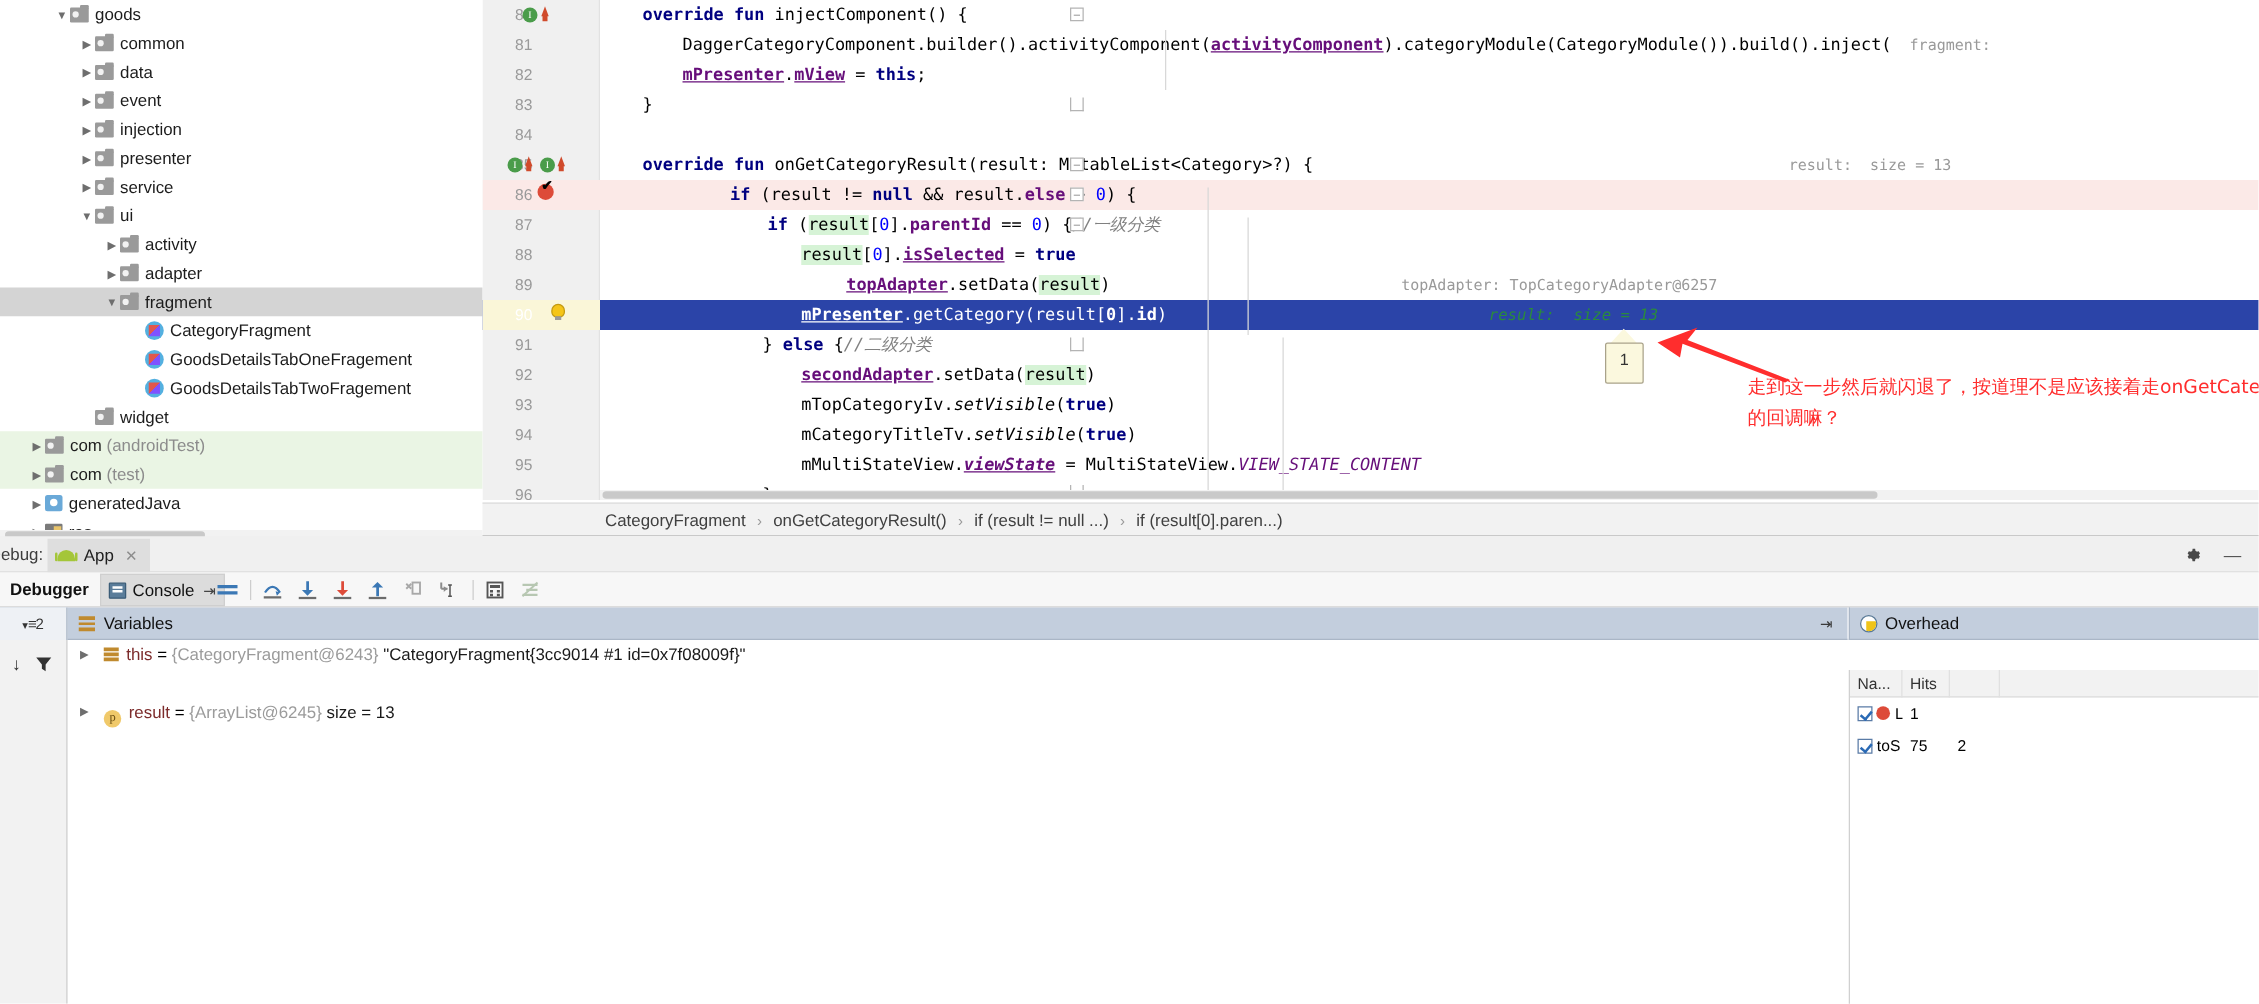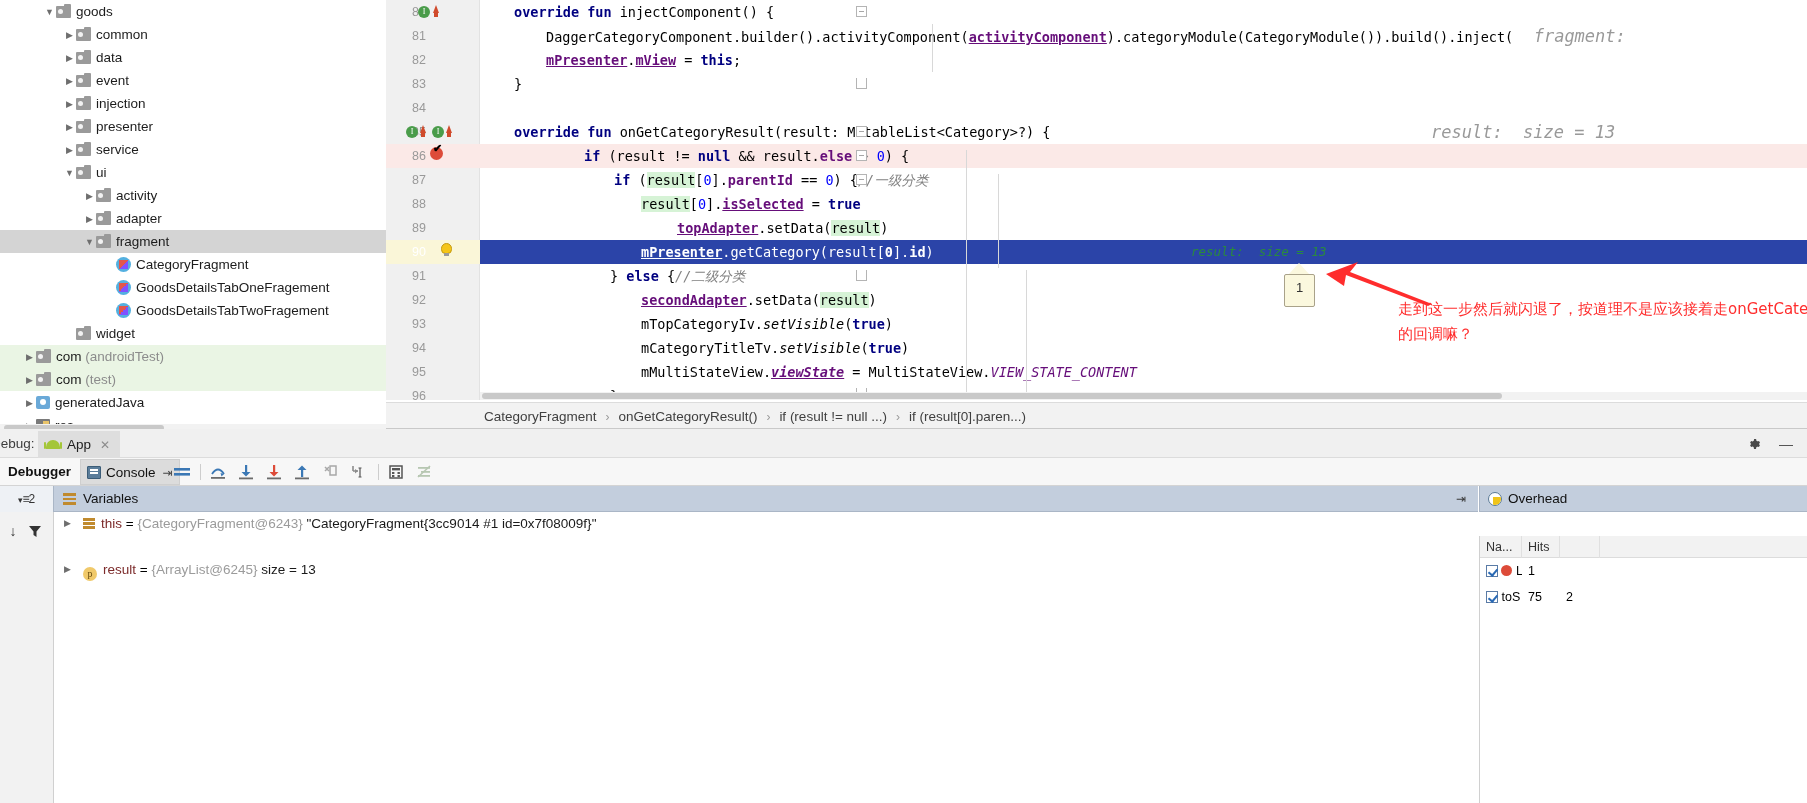--- a/index.html
+++ b/index.html
@@ -88,21 +88,21 @@
   .bp-line { background:#fbe9e7; }
   .gutter-exec{ position:absolute; left:0; top:0; width:94px; height:24px; background:#faf6d8;}
   .gutter-bp{ position:absolute; left:47px; top:0; width:47px; height:24px; background:#fbe9e7;}
 
   
   .kw { color:#000080; font-weight:bold;text-align:right; }
   .field { color:#660e7a; font-weight:bold; font-style:normal; text-decoration:underline; }
   .fieldp { color:#660e7a; font-weight:bold; }
   .num { color:#0000ff; }
   .cmt { color:#808080; font-style:italic; }
-  .inlay { color:#999999; font-style:italic; font-size:17px;}
+  .inlay { color:#999999; font-size:12px;}
   .inlayg { color:#2a8a3e; font-style:italic; font-size:12.5px;}
   .hlgrn { background:#d6f3d6; }
   .func-it { font-style:italic; }
   .staticf { color:#660e7a; font-style:italic; }
   .muted { color:#8a8a8a; }
 
   
   .gi { position:absolute; }
   .ovr-ico{
     width:12px;height:12px;border-radius:50%;background:#4a9c4a;color:#fff;
@@ -329,21 +329,21 @@
     <div id="code-lines">
         <div class="code-line" style="top: 0px;"><span class="ln">80</span><span class="code-txt" style="left:128px;"><span class="kw">override fun</span> injectComponent() {</span></div>
         <div class="code-line" style="top: 24px;"><span class="ln">81</span><span class="code-txt" style="left:160px;">DaggerCategoryComponent.builder().activityComponent(<span class="field">activityComponent</span>).categoryModule(CategoryModule()).build().inject(<span class="inlay">  fragment:</span></span></div>
         <div class="code-line" style="top: 48px;"><span class="ln">82</span><span class="code-txt" style="left:160px;"><span class="field">mPresenter</span>.<span class="field">mView</span> = <span class="kw">this</span>;</span></div>
         <div class="code-line" style="top: 72px;"><span class="ln">83</span><span class="code-txt" style="left:128px;">}</span></div>
         <div class="code-line" style="top: 96px;"><span class="ln">84</span><span class="code-txt" style="left:128px;"></span></div>
         <div class="code-line" style="top: 120px;"><span class="ln">85</span><span class="code-txt" style="left:128px;"><span class="kw">override fun</span> onGetCategoryResult(result: MutableList&lt;Category&gt;?) {</span><span class="inlay" style="position:absolute;left:1045px;">result:  size = 13</span></div>
         <div class="code-line bp-line" style="top: 144px;"><div class="gutter-bp"></div><span class="ln">86</span><span class="code-txt" style="left:198px;"><span class="kw">if</span> (result != <span class="kw">null</span> &amp;&amp; result.<span class="fieldp">else</span> <span class="muted">&gt;</span> <span class="num">0</span>) {</span></div>
         <div class="code-line" style="top: 168px;"><span class="ln">87</span><span class="code-txt" style="left:228px;"><span class="kw">if</span> (<span class="hlgrn">result</span>[<span class="num">0</span>].<span class="fieldp">parentId</span> == <span class="num">0</span>) {<span class="cmt">//一级分类</span></span></div>
         <div class="code-line" style="top: 192px;"><span class="ln">88</span><span class="code-txt" style="left:255px;"><span class="hlgrn">result</span>[<span class="num">0</span>].<span class="field">isSelected</span> = <span class="kw">true</span></span></div>
-        <div class="code-line" style="top: 216px;"><span class="ln">89</span><span class="code-txt" style="left:255px;margin-left:36px;"><span class="field">topAdapter</span>.setData(<span class="hlgrn">result</span>)</span></div>
+        <div class="code-line" style="top: 216px;"><span class="ln">89</span><span class="code-txt" style="left:255px;margin-left:36px;"><span class="field">topAdapter</span>.setData(<span class="hlgrn">result</span>)</span><span class="inlay" style="position:absolute;left:735px;">topAdapter: TopCategoryAdapter@6257</span></div>
         <div class="code-line hl-exec" style="top: 240px;"><div class="gutter-exec"></div><span class="ln">90</span><span class="code-txt" style="left:255px;"><span style="text-decoration:underline;font-weight:bold;">mPresenter</span>.getCategory(result[<span style="font-weight:bold;">0</span>].<span style="font-weight:bold;">id</span>)</span><span class="inlayg" style="position:absolute;left:805px;">result:  size = 13</span></div>
         <div class="code-line" style="top: 264px;"><span class="ln">91</span><span class="code-txt" style="left:224px;">} <span class="kw">else</span> {<span class="cmt">//二级分类</span></span></div>
         <div class="code-line" style="top: 288px;"><span class="ln">92</span><span class="code-txt" style="left:255px;"><span class="field">secondAdapter</span>.setData(<span class="hlgrn">result</span>)</span></div>
         <div class="code-line" style="top: 312px;"><span class="ln">93</span><span class="code-txt" style="left:255px;">mTopCategoryIv.<span class="func-it">setVisible</span>(<span class="kw">true</span>)</span></div>
         <div class="code-line" style="top: 336px;"><span class="ln">94</span><span class="code-txt" style="left:255px;">mCategoryTitleTv.<span class="func-it">setVisible</span>(<span class="kw">true</span>)</span></div>
         <div class="code-line" style="top: 360px;"><span class="ln">95</span><span class="code-txt" style="left:255px;">mMultiStateView.<span class="field" style="color:#660e7a;font-style:italic;">viewState</span> = MultiStateView.<span class="staticf">VIEW_STATE_CONTENT</span></span></div>
         <div class="code-line" style="top: 384px;"><span class="ln">96</span><span class="code-txt" style="left:224px;">}</span></div>
       </div>
 
     <div class="gi" style="left:32px;top:6px;">

